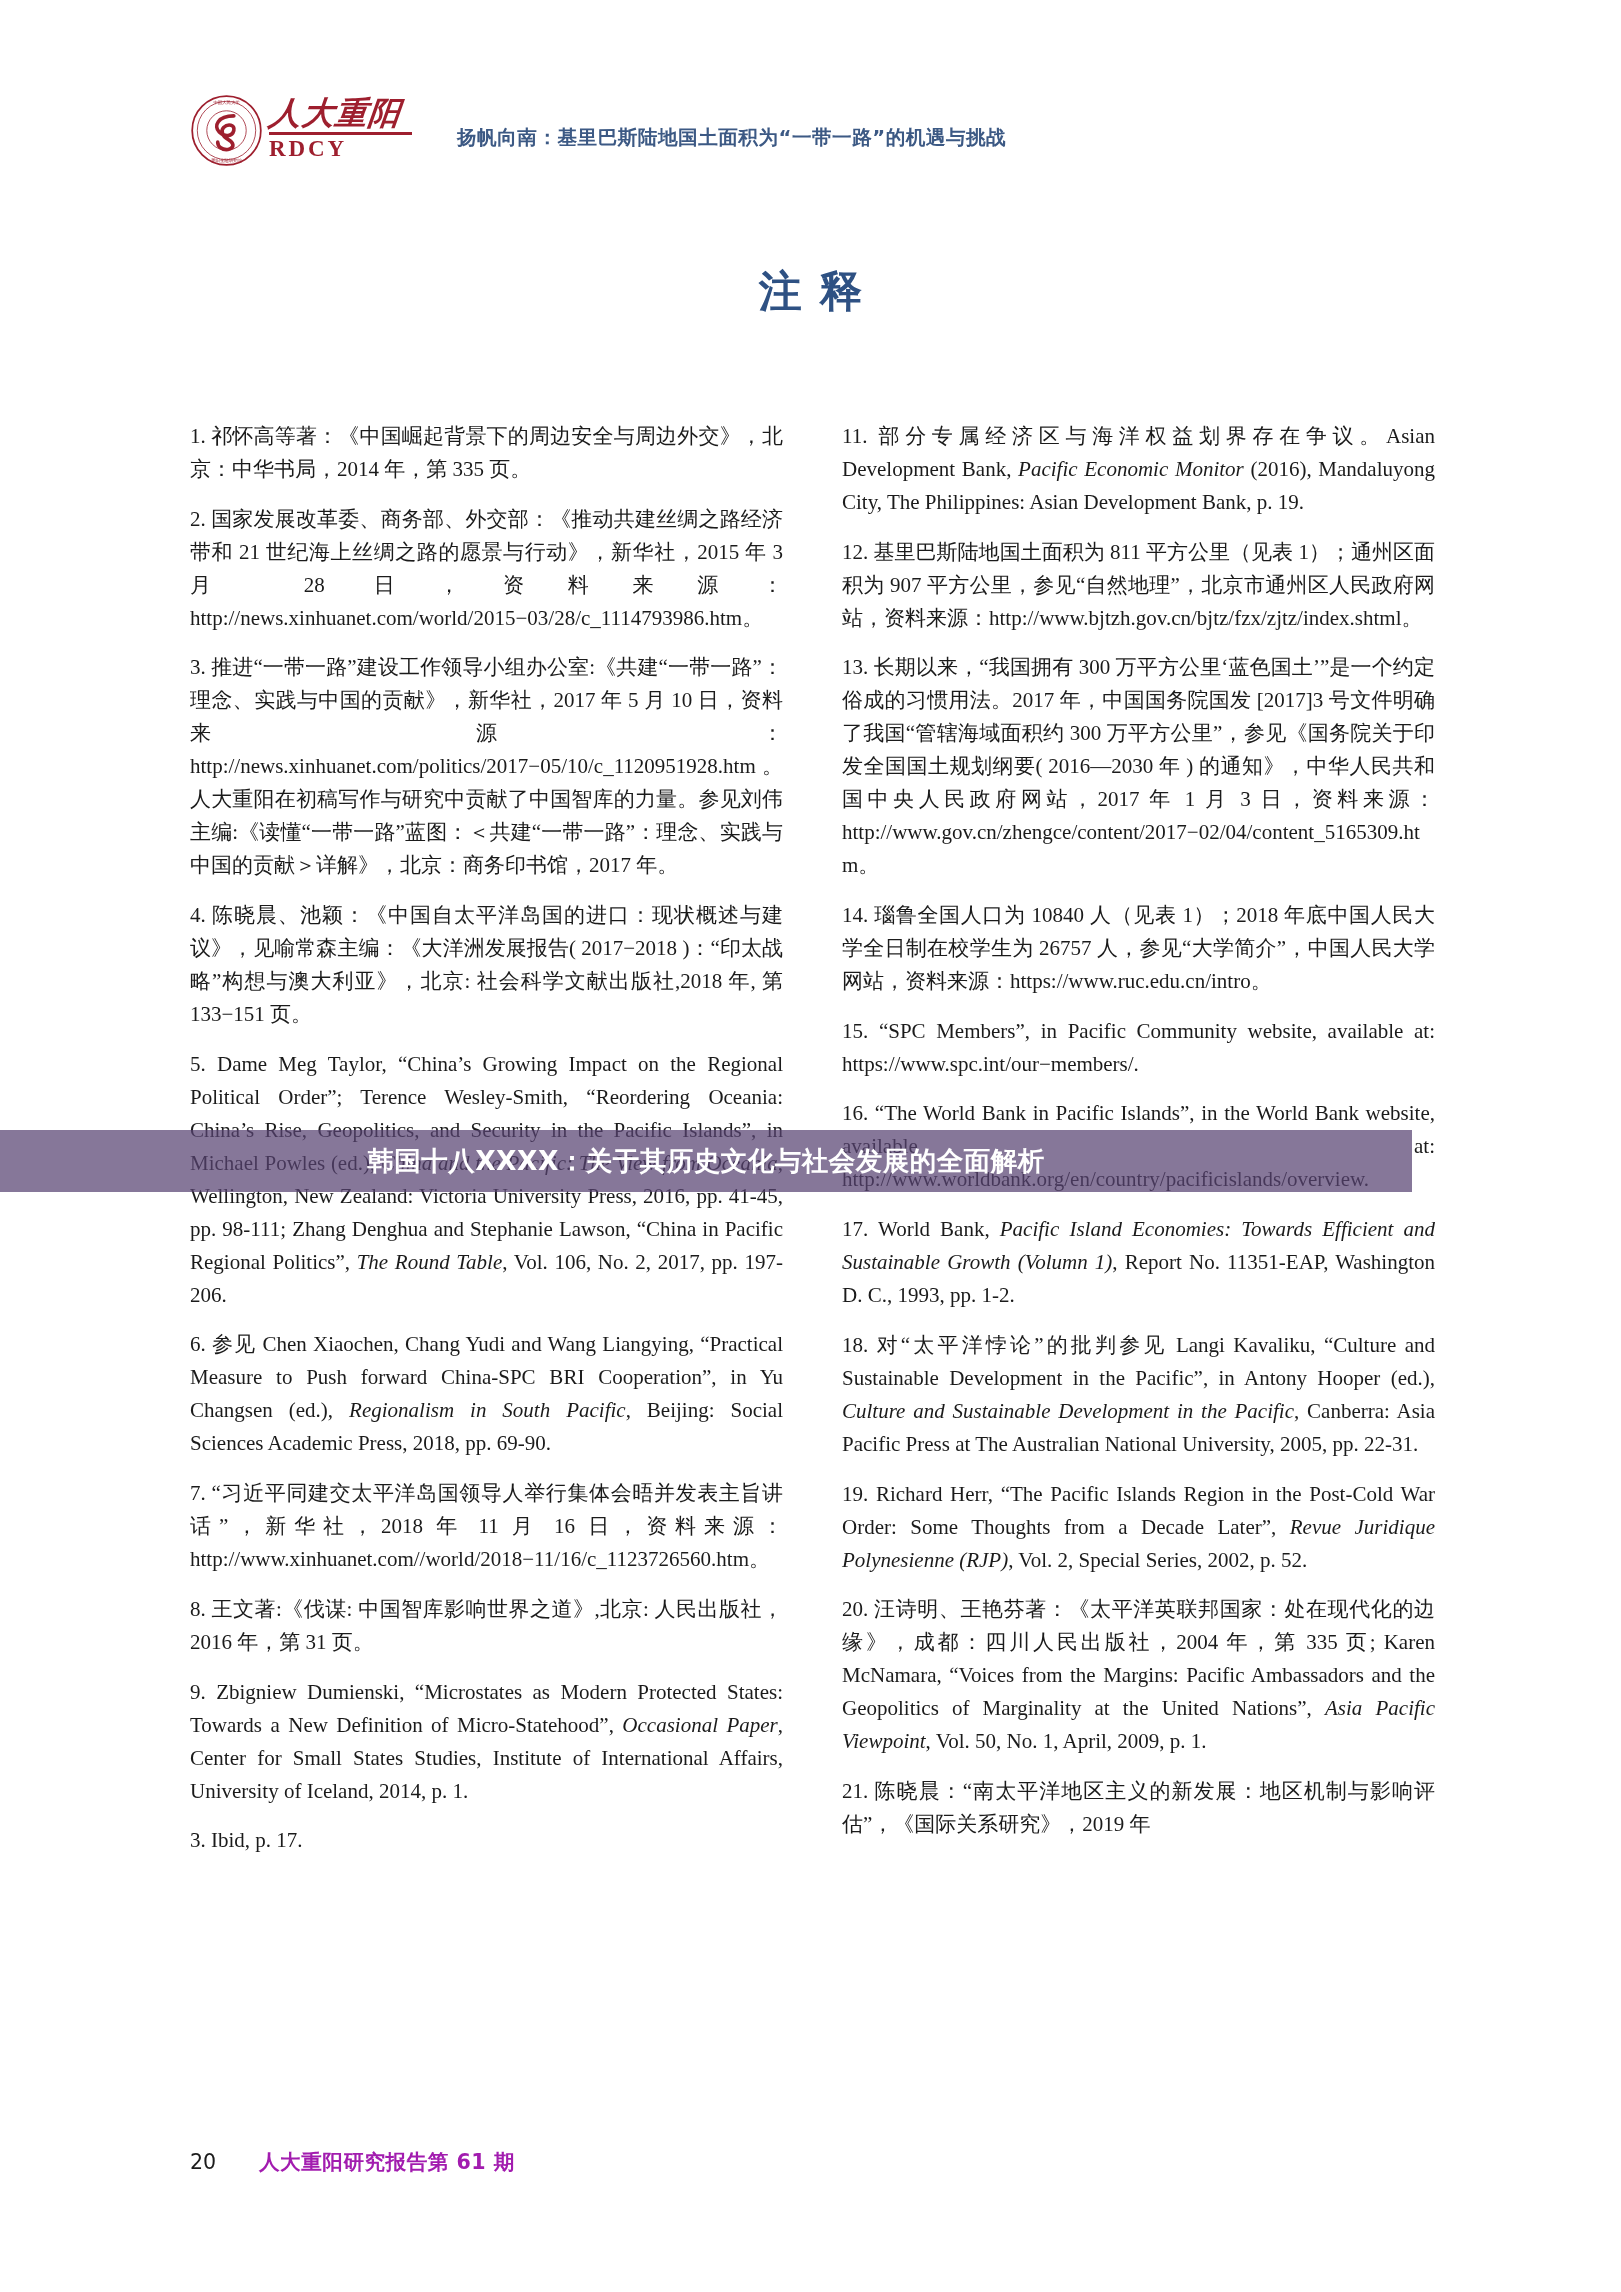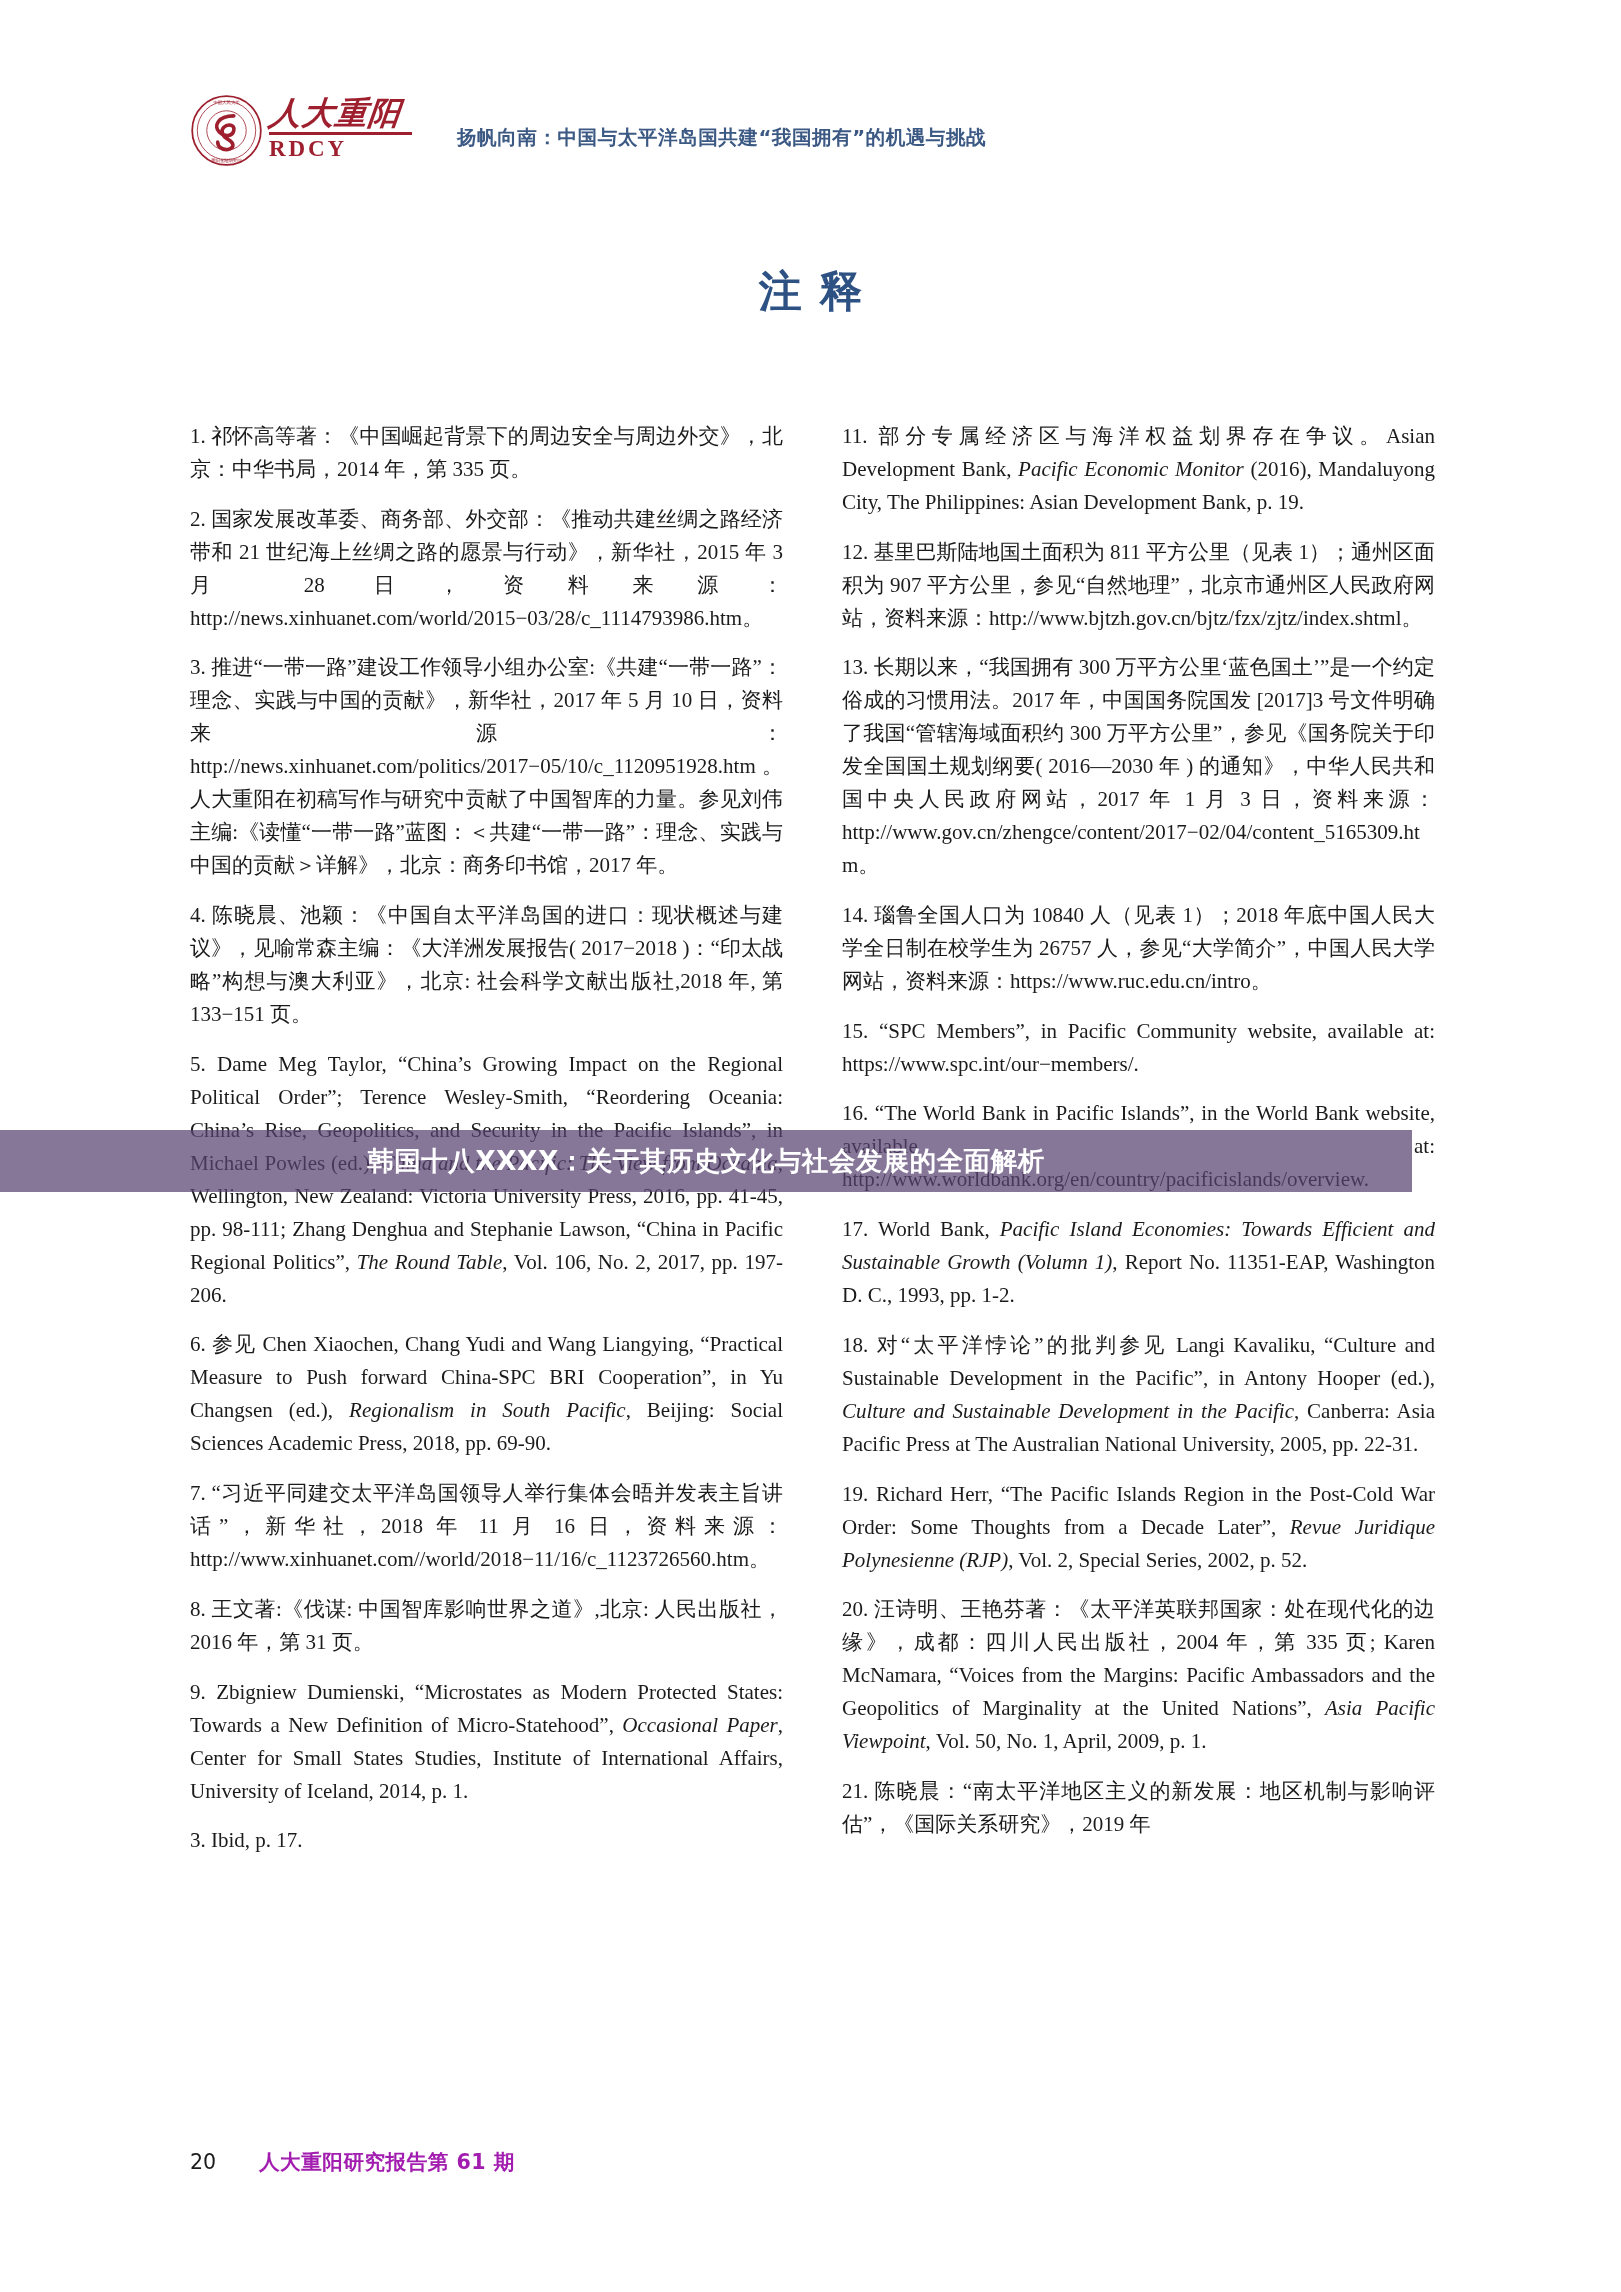--- a/index.html
+++ b/index.html
@@ -188,21 +188,21 @@
           <text x="50" y="14" text-anchor="middle">中国人民大学</text>
           <text x="50" y="93" text-anchor="middle">重阳金融研究院</text>
         </g>
       </svg>
       <div class="logo-words">
         <div class="logo-cn">人大重阳</div>
         <div class="logo-rule"></div>
         <div class="logo-en">RDCY</div>
       </div>
     </div>
-    <div class="runhead-title">扬帆向南：中国与太平洋岛国共建“我国拥有”的机遇与挑战</div>
+    <div class="runhead-title">扬帆向南：基里巴斯陆地国土面积为“一带一路”的机遇与挑战</div>
   </div>
 
   <div class="page-heading">注释</div>
 
   <div class="columns">
     <div class="col" id="col-left">
         <p class="note">1. 祁怀高等著：《中国崛起背景下的周边安全与周边外交》，北京：中华书局，2014 年，第 335 页。</p>
         <p class="note">2. 国家发展改革委、商务部、外交部：《推动共建丝绸之路经济带和 21 世纪海上丝绸之路的愿景与行动》，新华社，2015 年 3 月 28 日，资料来源：http://news.xinhuanet.com/world/2015−03/28/c_1114793986.htm。</p>
         <p class="note">3. 推进“一带一路”建设工作领导小组办公室:《共建“一带一路”：理念、实践与中国的贡献》，新华社，2017 年 5 月 10 日，资料来源：http://news.xinhuanet.com/politics/2017−05/10/c_1120951928.htm。人大重阳在初稿写作与研究中贡献了中国智库的力量。参见刘伟主编:《读懂“一带一路”蓝图：＜共建“一带一路”：理念、实践与中国的贡献＞详解》，北京：商务印书馆，2017 年。</p>
         <p class="note">4. 陈晓晨、池颖：《中国自太平洋岛国的进口：现状概述与建议》，见喻常森主编：《大洋洲发展报告( 2017−2018 )：“印太战略”构想与澳大利亚》，北京: 社会科学文献出版社,2018 年, 第 133−151 页。</p>

